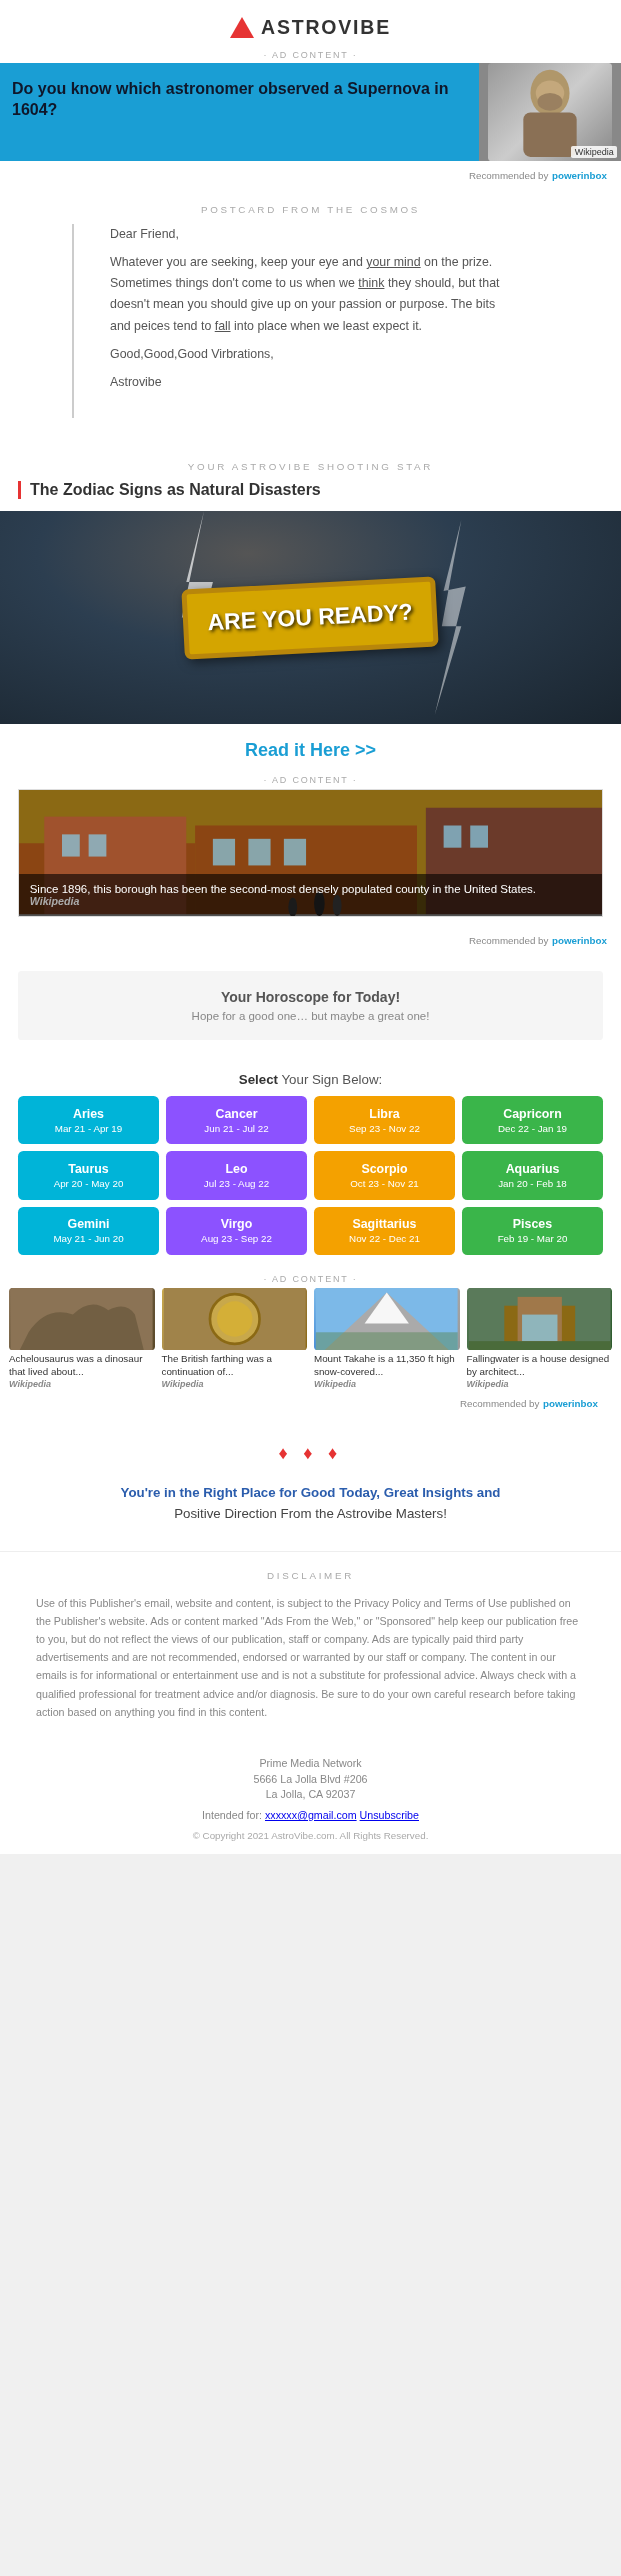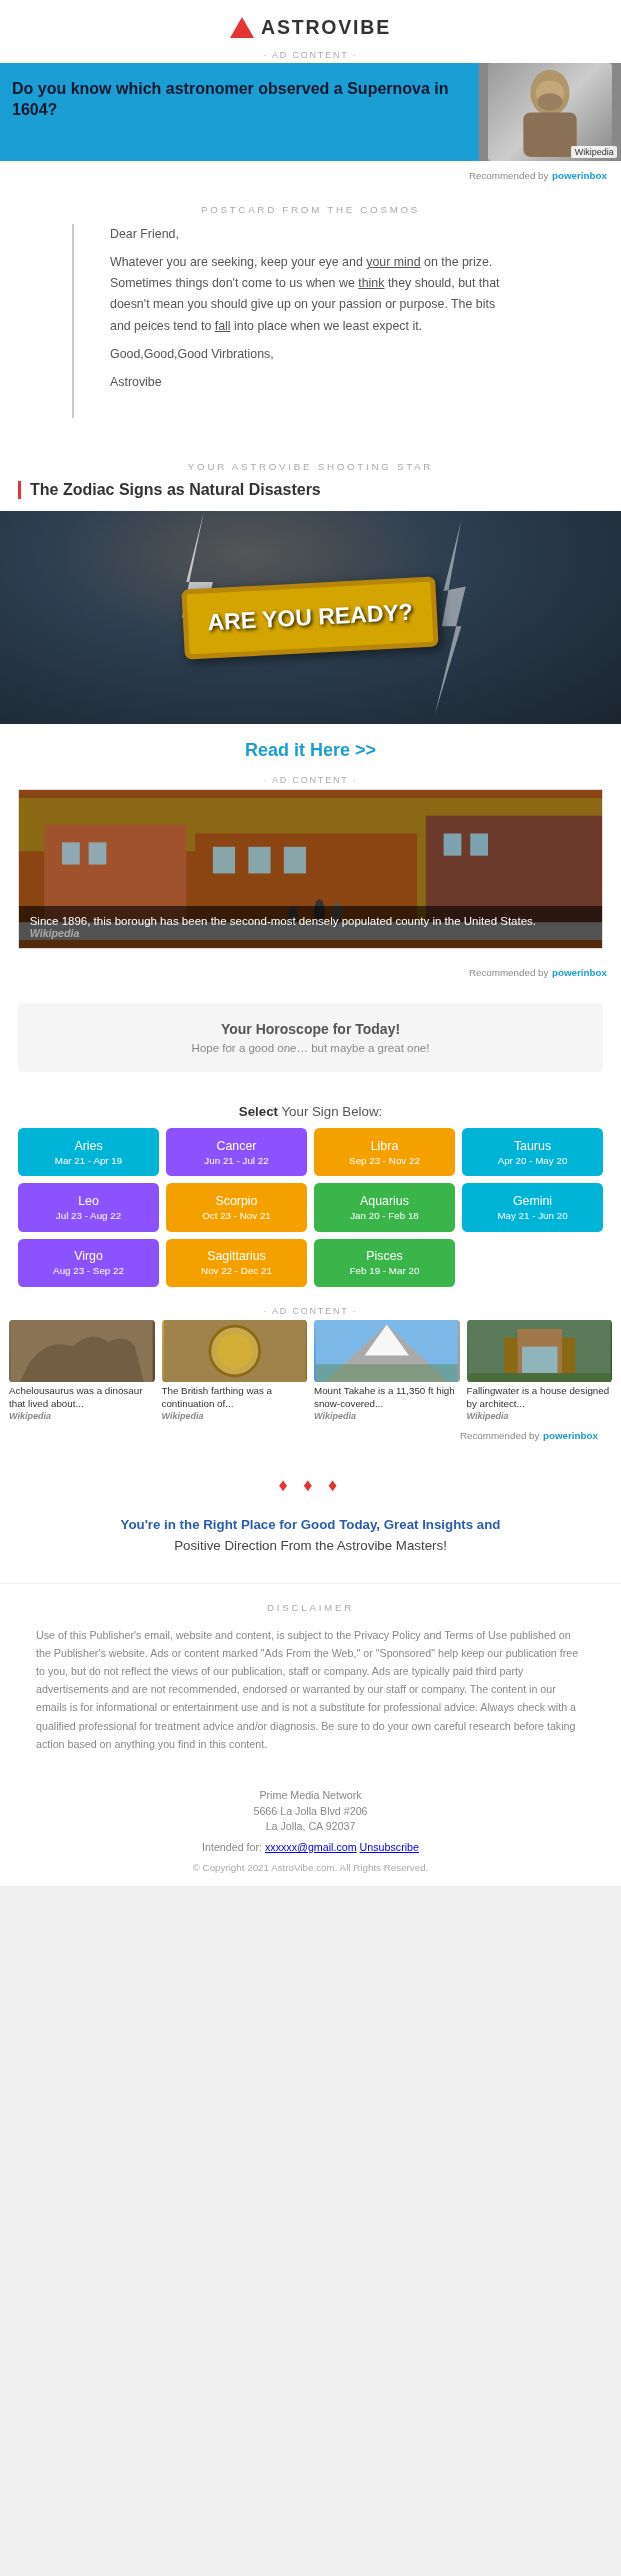--- a/index.html
+++ b/index.html
@@ -39,36 +39,36 @@
     .lightning-img { width: 100%; height: 213px; background: linear-gradient(180deg, #2c3e50 0%, #4a5568 30%, #666 60%, #888 100%); position: relative; overflow: hidden; display: flex; align-items: center; justify-content: center; margin-bottom: 0; }
     .sign-box { background: #d4a500; border: 5.3px solid #b8860b; border-radius: 7px; padding: 16px 19.5px; text-align: center; transform: rotate(-3deg); box-shadow: 3.6px 3.6px 10.7px rgba(0,0,0,0.5); }
     .sign-box-text { font-size: 23px; font-weight: bold; color: #fff; line-height: 1.2; text-shadow: 1.8px 1.8px 3.6px rgba(0,0,0,0.8); }
 
     
     .read-it { text-align: center; padding: 16px 0 9px; }
     .read-it a { color: #1a9ed4; font-size: 18px; font-weight: bold; text-decoration: none; }
 
     
     .ad-second { border: 0.9px solid #ddd; margin: 0 18px 9px; overflow: hidden; position: relative; }
-    .ad-second-img { width: 100%; height: 158px; background: linear-gradient(180deg, #8B4513 0%, #6d3d10 30%, #b8860b 60%, #d2691e 100%); position: relative; display: flex; align-items: center; }
+    .ad-second-img { width: 100%; height: 126px; background: linear-gradient(180deg, #8B4513 0%, #6d3d10 30%, #b8860b 60%, #d2691e 100%); position: relative; display: flex; align-items: flex-start; }
     .ad-second-caption { position: absolute; bottom: 0; left: 0; right: 0; background: rgba(0,0,0,0.6); color: #fff; font-size: 11.5px; padding: 9px 10.7px; }
     .ad-second-wiki { font-style: italic; font-weight: bold; color: #aaa; font-size: 10.7px; }
 
     
     .horoscope-section { background: #f5f5f5; margin: 18px; padding: 18px; text-align: center; border-radius: 3.6px; }
     .horoscope-title { font-size: 14px; font-weight: bold; color: #555; margin-bottom: 5.3px; }
     .horoscope-sub { font-size: 11.5px; color: #888; }
 
     .select-sign { text-align: center; padding: 14px 0 9px; font-size: 13.3px; color: #555; }
     .select-sign strong { color: #333; }
 
     
     .sign-grid { display: grid; grid-template-columns: repeat(4, 1fr); gap: 7px; padding: 0 18px 14px; }
     .sign-btn { border-radius: 5.3px; padding: 10.7px 5.3px; text-align: center; color: #fff; cursor: pointer; }
-    .sign-btn .sign-name { font-size: 12.4px; font-weight: normal; display: block; }
+    .sign-btn .sign-name { font-size: 12.4px; font-weight: bold; display: block; }
     .sign-btn .sign-date { font-size: 9.8px; display: block; margin-top: 1.8px; }
     .sign-aries { background: #00b4d8; }
     .sign-taurus { background: #00b4d8; }
     .sign-gemini { background: #00b4d8; }
     .sign-cancer { background: #8c52ff; }
     .sign-leo { background: #8c52ff; }
     .sign-virgo { background: #8c52ff; }
     .sign-libra { background: #f4a100; }
     .sign-scorpio { background: #f4a100; }
     .sign-sagittarius { background: #f4a100; }
@@ -227,20 +227,24 @@
       <span class="sign-date">Mar 21 - Apr 19</span>
     </div>
     <div class="sign-btn sign-cancer">
       <span class="sign-name">Cancer</span>
       <span class="sign-date">Jun 21 - Jul 22</span>
     </div>
     <div class="sign-btn sign-libra">
       <span class="sign-name">Libra</span>
       <span class="sign-date">Sep 23 - Nov 22</span>
     </div>
+    <div class="sign-btn sign-capricorn">
+      <span class="sign-name">Capricorn</span>
+      <span class="sign-date">Dec 22 - Jan 19</span>
+    </div>
 
     <div class="sign-btn sign-taurus">
       <span class="sign-name">Taurus</span>
       <span class="sign-date">Apr 20 - May 20</span>
     </div>
     <div class="sign-btn sign-leo">
       <span class="sign-name">Leo</span>
       <span class="sign-date">Jul 23 - Aug 22</span>
     </div>
     <div class="sign-btn sign-scorpio">

